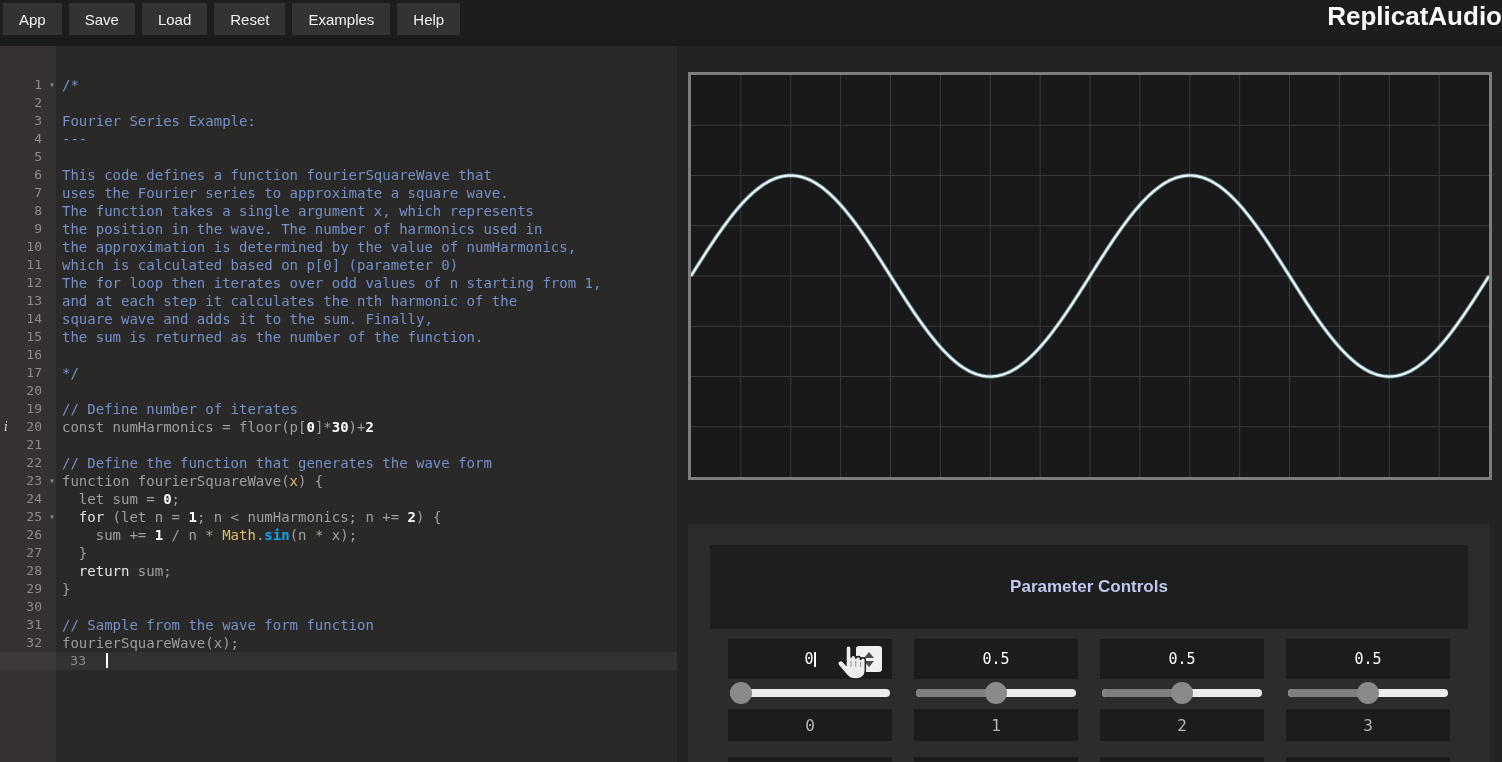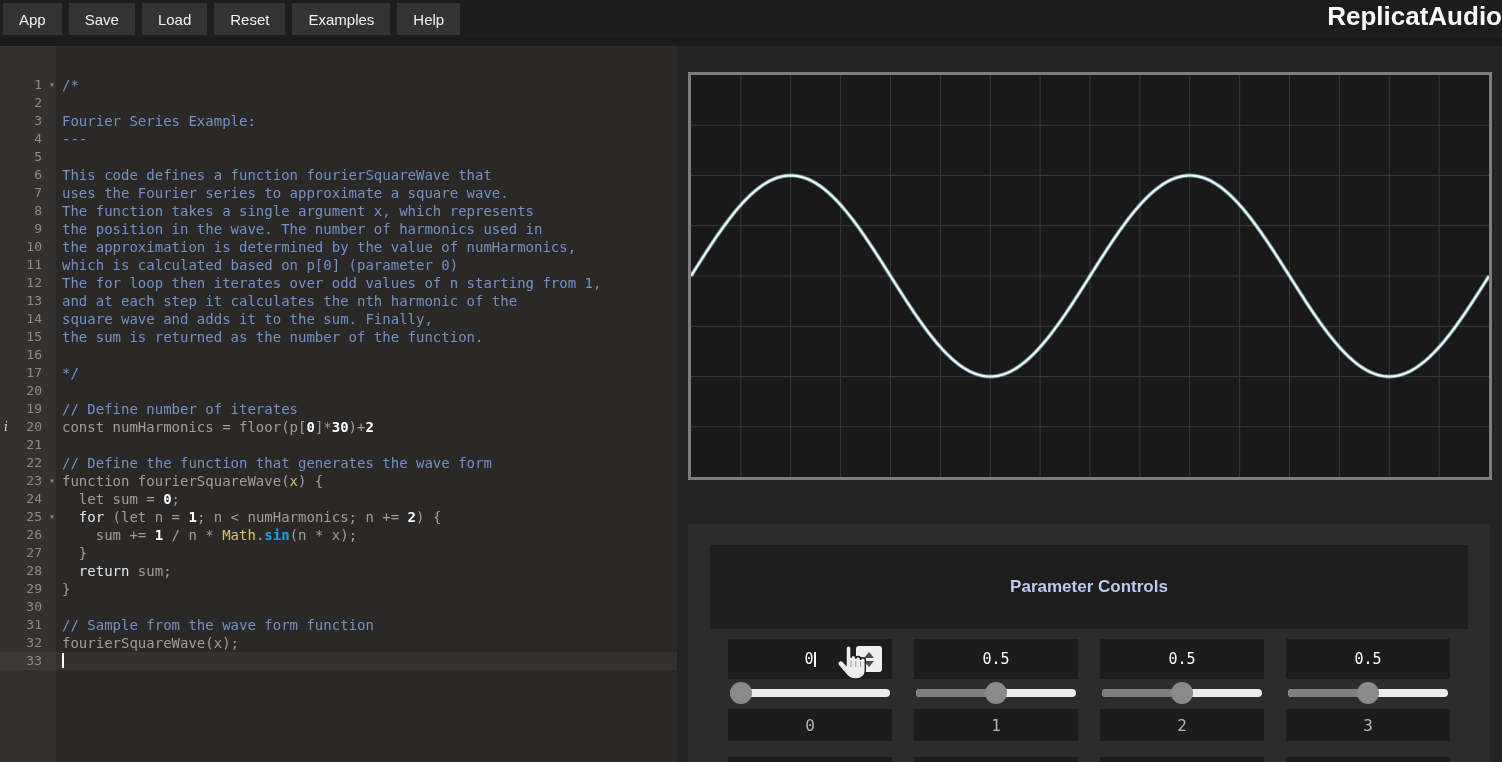--- a/index.html
+++ b/index.html
@@ -13,21 +13,21 @@
   .toolbar button{height:32px;padding:0 16px;background:#333333;color:#f1f1f1;border:none;
                   font-family:"Liberation Sans",sans-serif;font-size:15px;cursor:pointer;}
   .logo{position:absolute;right:0;top:1px;font-size:26px;font-weight:bold;color:#fafafa;
         letter-spacing:0;}
 
   
   .editor{position:absolute;left:0;top:46px;width:677px;height:716px;background:#2b2928;overflow:hidden;}
   .gutter-col{position:absolute;left:0;top:0;width:56px;height:100%;background:#353130;}
   .lines{position:absolute;left:0;top:30px;width:100%;}
   .line{display:flex;height:18px;line-height:18px;font-family:"DejaVu Sans Mono",monospace;font-size:14px;}
-  .line.active{background:rgba(255,255,255,0.045);}
+  .line.active{background:rgba(255,255,255,0.045);padding-left:44px;}
   .gut{flex:0 0 56px;width:56px;position:relative;text-align:right;padding-right:14px;
        box-sizing:border-box;color:#8f8b8b;font-size:13px;}
   .fold{position:absolute;right:1px;top:0;font-size:10px;color:#8a8682;cursor:pointer;}
   .anno{position:absolute;left:4px;top:0;font-family:"DejaVu Serif",serif;font-style:italic;
         color:#d6d6d6;font-size:12px;text-align:left;}
   .codecell{padding-left:6px;white-space:pre;color:#a09d9d;}
   .tk-cm{color:#7490c8;}
   .tk-k{color:#e5e5e5;}
   .tk-n{color:#ffffff;font-weight:bold;}
   .tk-g{color:#dfbe6a;}

